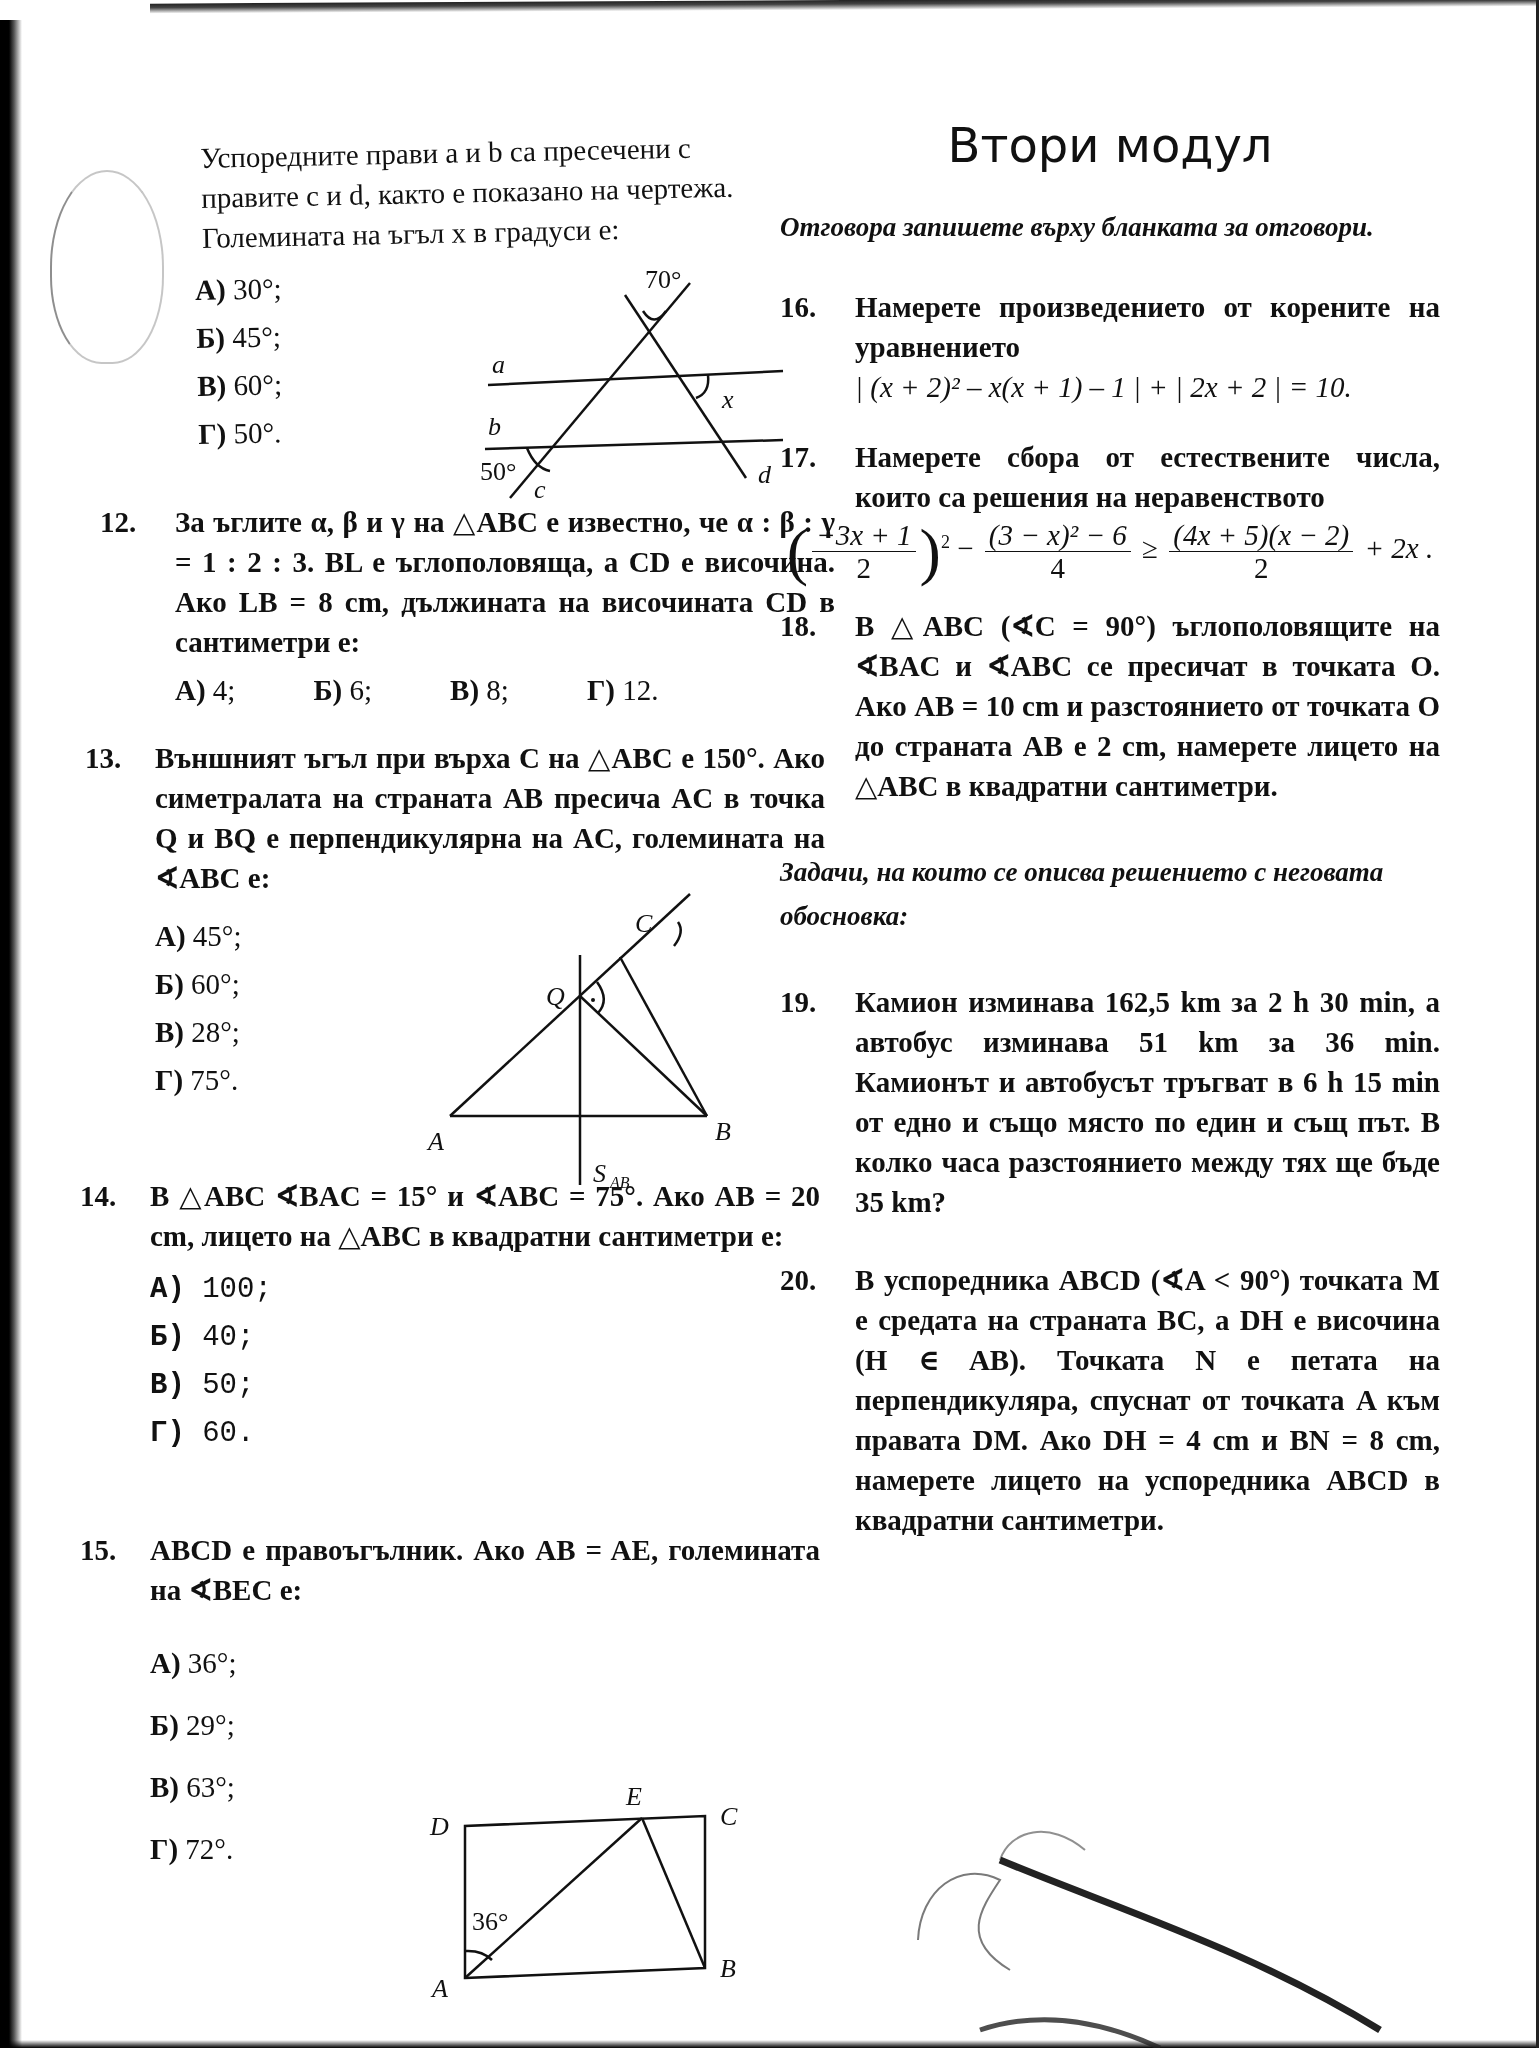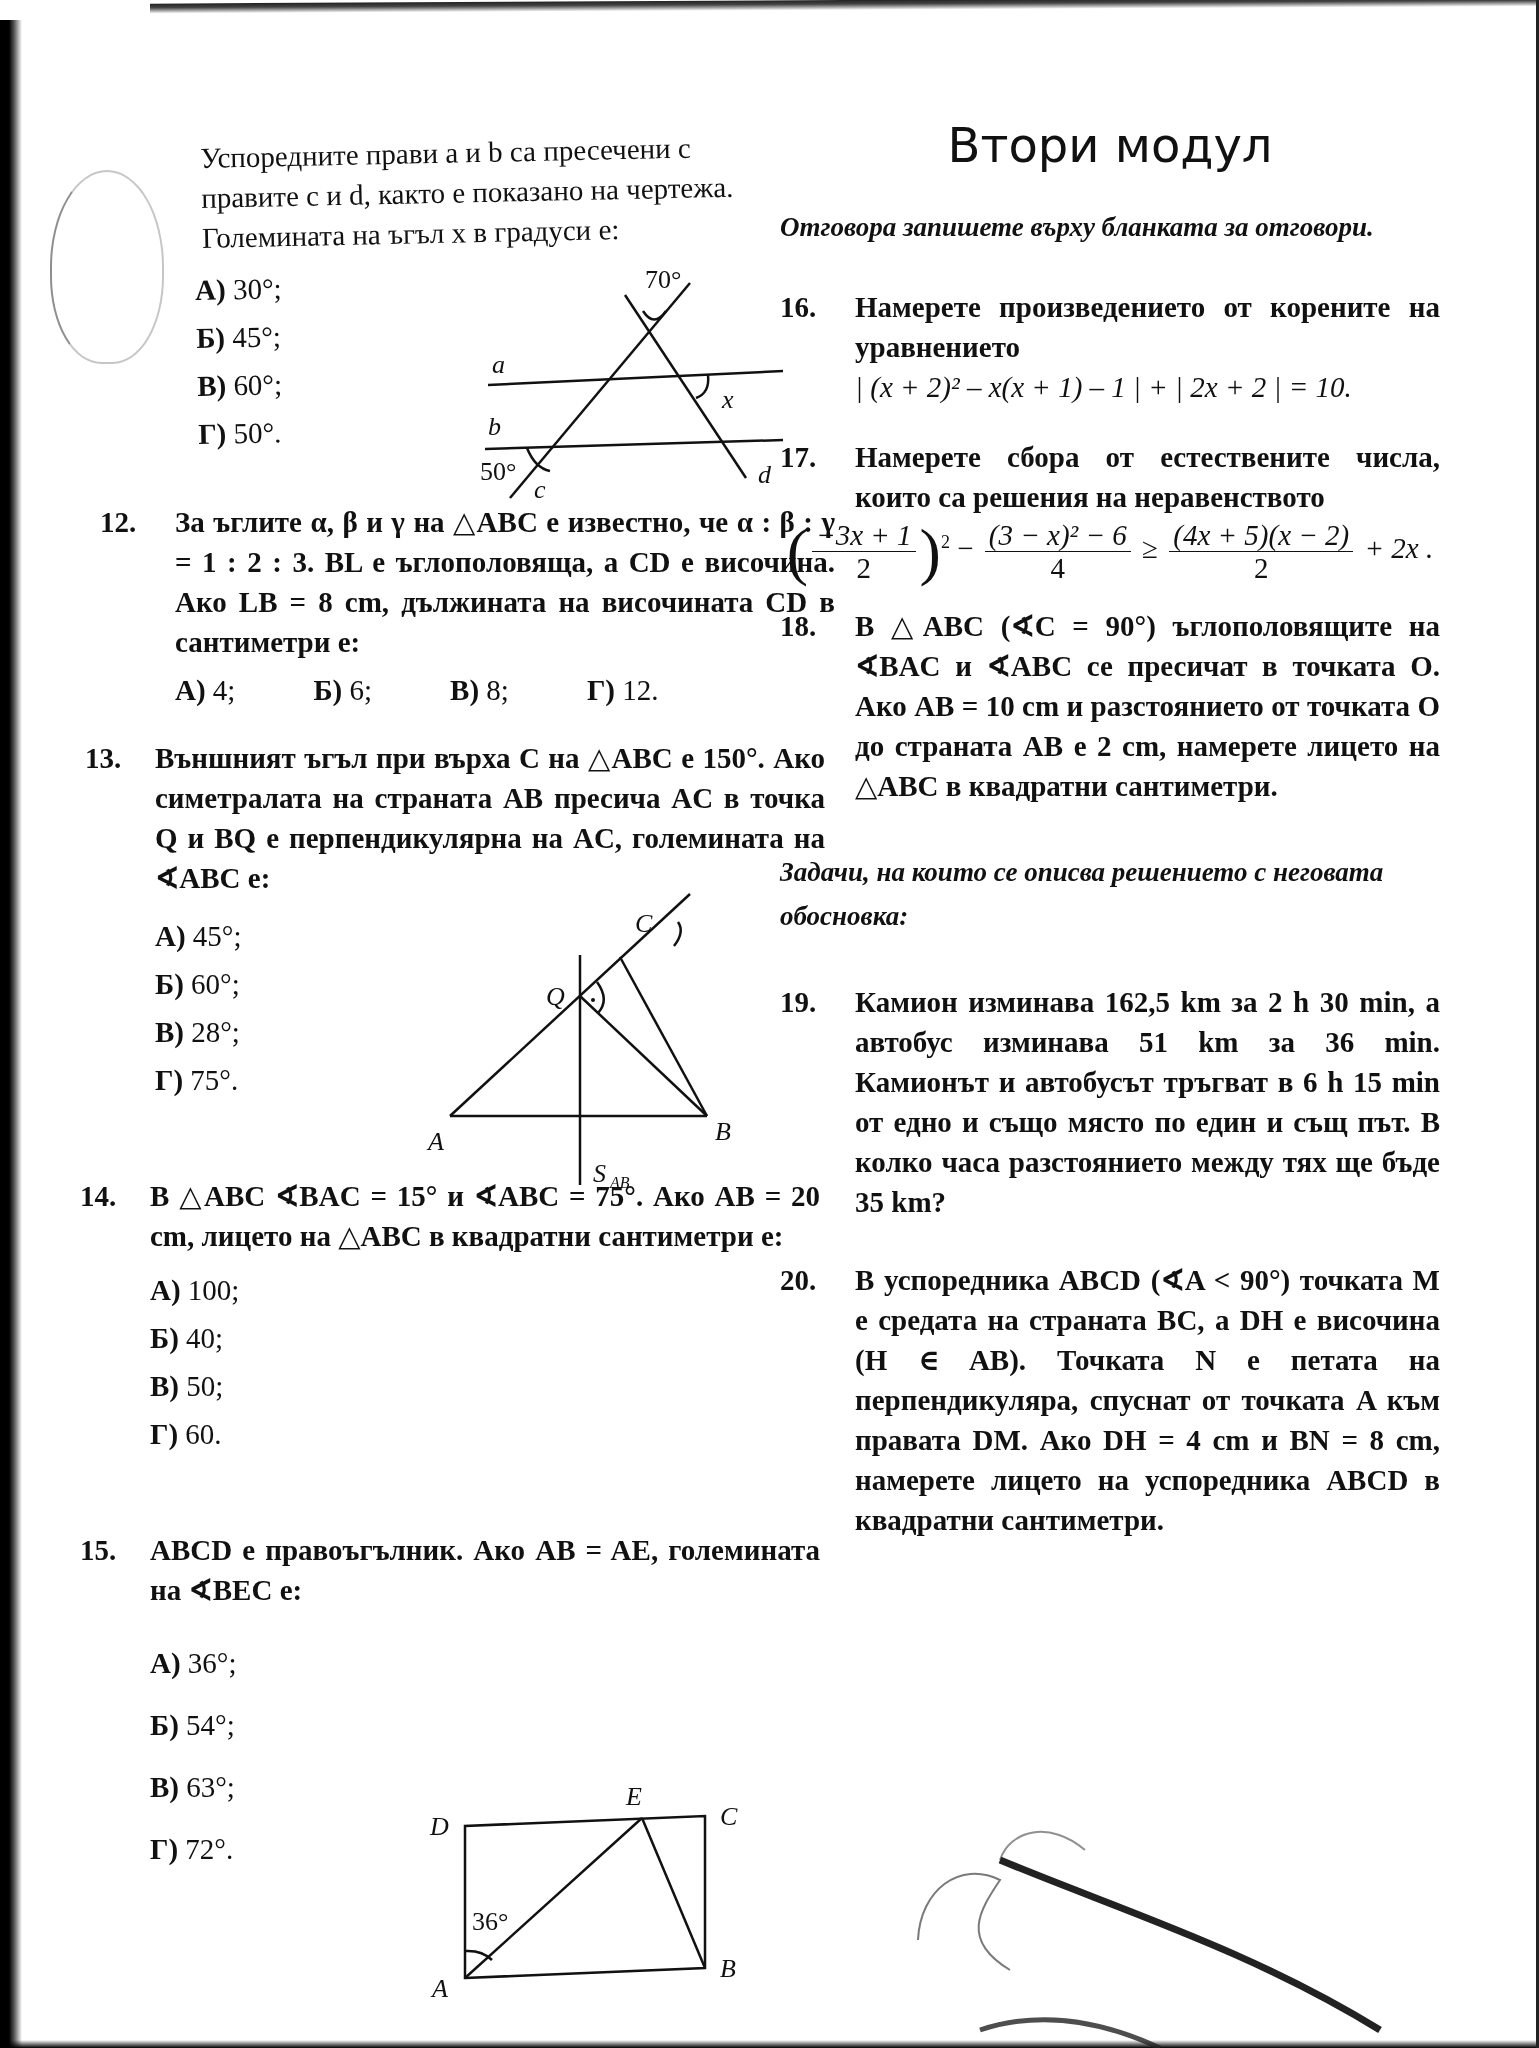--- a/index.html
+++ b/index.html
@@ -133,34 +133,34 @@
         <text class="fig-label" x="225" y="22">C</text>
         <text class="fig-label" x="136" y="95">Q</text>
         <text class="fig-label" x="183" y="272">S</text>
         <text class="fig-label" style="font-size:16px" x="200" y="278">AB</text>
       </svg>
     </div>
 
     <div class="problem" style="position:absolute; top:1036px; left:-20px; width:670px; padding-left:70px;">
       <span class="pnum">14.</span>
       <div class="ptext">В △ABC ∢BAC = 15° и ∢ABC = 75°. Ако AB = 20 cm, лицето на △ABC в квадратни сантиметри е:</div>
-      <div class="opts" style="margin-top:10px;">
+      <div class="opts" style="margin-top:10px;font-family:Liberation Mono, monospace;">
         <div class="opt"><b>А)</b> <span>100;</span></div>
         <div class="opt"><b>Б)</b> <span>40;</span></div>
         <div class="opt"><b>В)</b> <span>50;</span></div>
         <div class="opt"><b>Г)</b> <span>60.</span></div>
       </div>
     </div>
 
     <div class="problem" style="position:absolute; top:1390px; left:-20px; width:670px; padding-left:70px;">
       <span class="pnum">15.</span>
       <div class="ptext">ABCD е правоъгълник. Ако AB = AE, големината на ∢BEC е:</div>
       <div class="opts" style="margin-top:22px;">
         <div class="opt" style="line-height:62px"><b>А)</b> <span>36°;</span></div>
-        <div class="opt" style="line-height:62px"><b>Б)</b> <span>54°;</span></div>
+        <div class="opt" style="line-height:62px"><b>Б)</b> <span>29°;</span></div>
         <div class="opt" style="line-height:62px"><b>В)</b> <span>63°;</span></div>
         <div class="opt" style="line-height:62px"><b>Г)</b> <span>72°.</span></div>
       </div>
     </div>
 
     <div class="figure" style="left:320px; top:1625px;">
       <svg width="330" height="230" viewBox="0 0 330 230">
         <g stroke="#111" stroke-width="2.5" fill="none">
           <polygon points="45,213 285,203 285,51 45,61"></polygon>
           <line x1="45" y1="213" x2="222" y2="53"></line>

